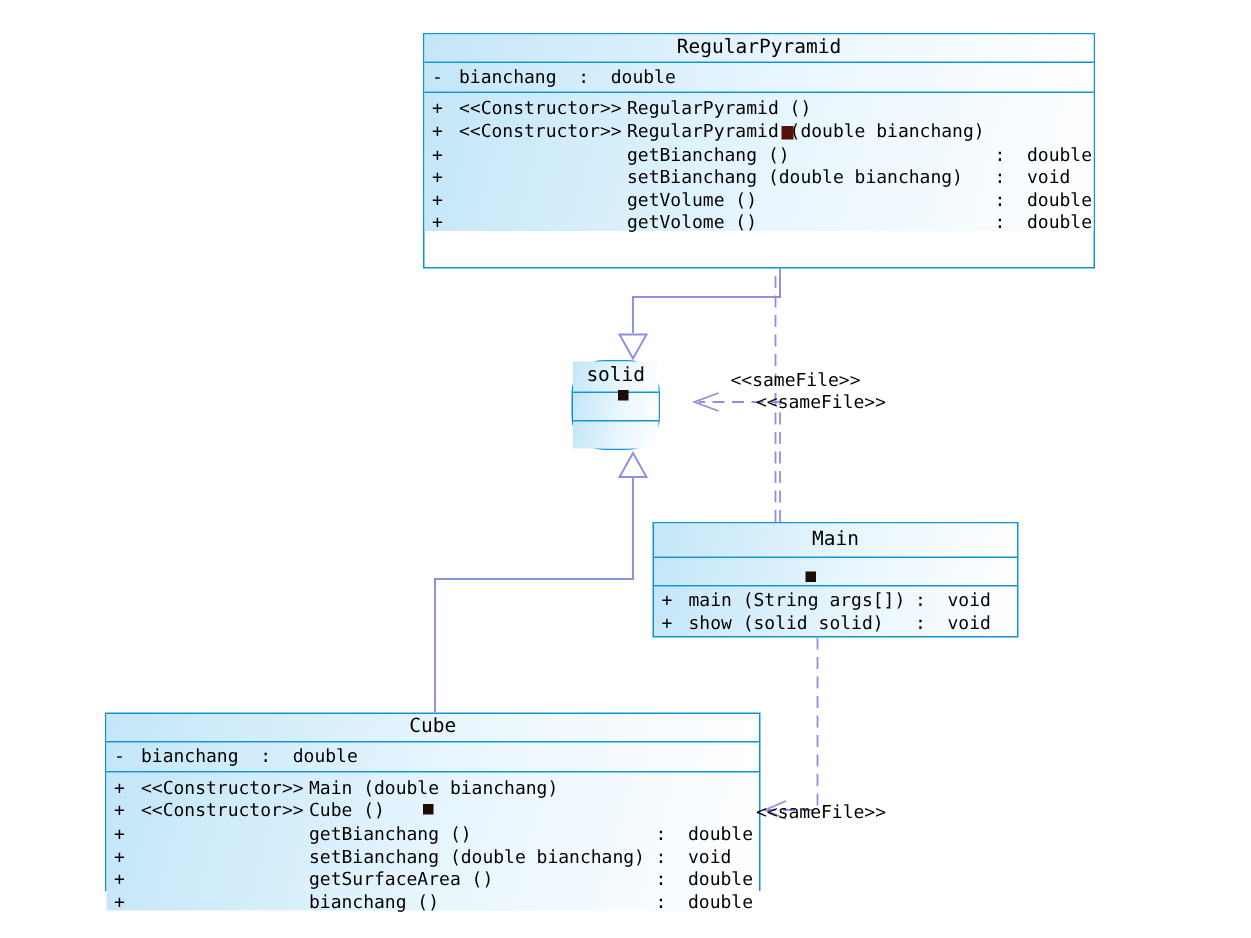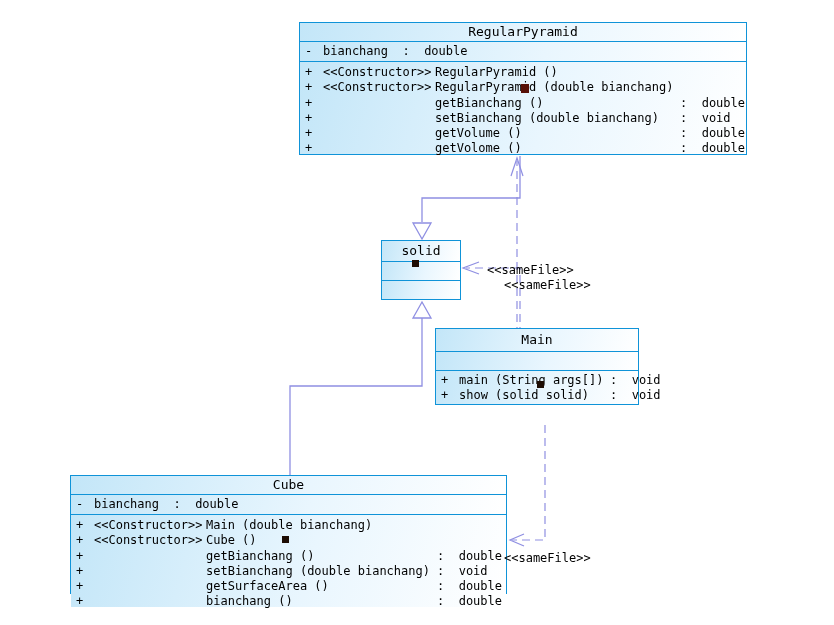--- a/index.html
+++ b/index.html
@@ -25,21 +25,21 @@
   .row { display:grid; white-space:pre; font-size:12px; line-height:15.3px; height:15.3px; }
   .vis { padding-left:0; }
   .attrs .row, .methods .row { padding-left:5px; }
   
   .grid-rp  .row { grid-template-columns:18px 112px 245px auto; }
   .grid-cube .row { grid-template-columns:18px 112px 231px auto; }
   .grid-main .row { grid-template-columns:18px 151px auto; }
   .grid-attr .row { grid-template-columns:18px auto; }
 
   .edge-label {
-    position:absolute; z-index:3; font-size:12px; white-space:pre; line-height:14px;margin-top:17px;
+    position:absolute; z-index:3; font-size:12px; white-space:pre; line-height:14px;
   }
   .cursor-artifact {
     position:absolute; z-index:4; width:7px; height:7px; background:#1d0c03;
   }
   .cursor-artifact.red { background:#571007; width:8px; height:9px; }
 </style>
 </head>
 <body>
 
 <div id="canvas">
@@ -65,21 +65,21 @@
       <polyline points="520,348 520,268 466,268" fill="none" stroke="#8f8fe2" stroke-width="1.2" stroke-dasharray="8,5"></polyline>
       <polyline points="479,262 463,268 479,274" fill="none" stroke="#8f8fe2" stroke-width="1.2"></polyline>
     </g>
 
     <g>
       <polyline points="545,425 545,540 512,540" fill="none" stroke="#8f8fe2" stroke-width="1.2" stroke-dasharray="8,5"></polyline>
       <polyline points="524,534 510,540 524,546" fill="none" stroke="#8f8fe2" stroke-width="1.2"></polyline>
     </g>
   </svg>
 
-  <div class="uml-box" style="left:299px; top:22px; width:448px; height:133px;">
+  <div class="uml-box" style="left:282px; top:22px; width:448px; height:157px;">
     <div class="comp title" style="height:18px; line-height:18px;">RegularPyramid</div>
     <div class="comp attrs grid-attr" style="height:20px; padding-top:2px;">
       <div class="row">
         <span class="vis">-</span>
         <span>bianchang  :  double</span>
       </div>
     </div>
     <div class="comp methods grid-rp" style="height:93px; padding-top:3px;">
       <div class="row">
         <span class="vis">+</span>
@@ -113,27 +113,27 @@
       </div>
       <div class="row">
         <span class="vis">+</span>
         <span></span>
         <span>getVolome ()</span>
         <span>:  double</span>
       </div>
     </div>
   </div>
 
-  <div class="uml-box" style="left:381px; top:240px; width:80px; height:60px;">
+  <div class="uml-box" style="left:381px; top:240px; width:59px; height:60px;border-radius:22px;">
     <div class="comp title" style="height:20px; line-height:19px;">solid</div>
     <div class="comp" style="height:19px;"></div>
     <div class="comp" style="height:19px;"></div>
   </div>
 
-  <div class="uml-box" style="left:435px; top:328px; width:204px; height:77px;">
+  <div class="uml-box" style="left:435px; top:348px; width:244px; height:77px;">
     <div class="comp title" style="height:22px; line-height:21px;">Main</div>
     <div class="comp" style="height:19px;"></div>
     <div class="comp methods grid-main" style="height:34px; padding-top:2px;">
       <div class="row">
         <span class="vis">+</span>
         <span>main (String args[])</span>
         <span>:  void</span>
       </div>
       <div class="row">
         <span class="vis">+</span>

